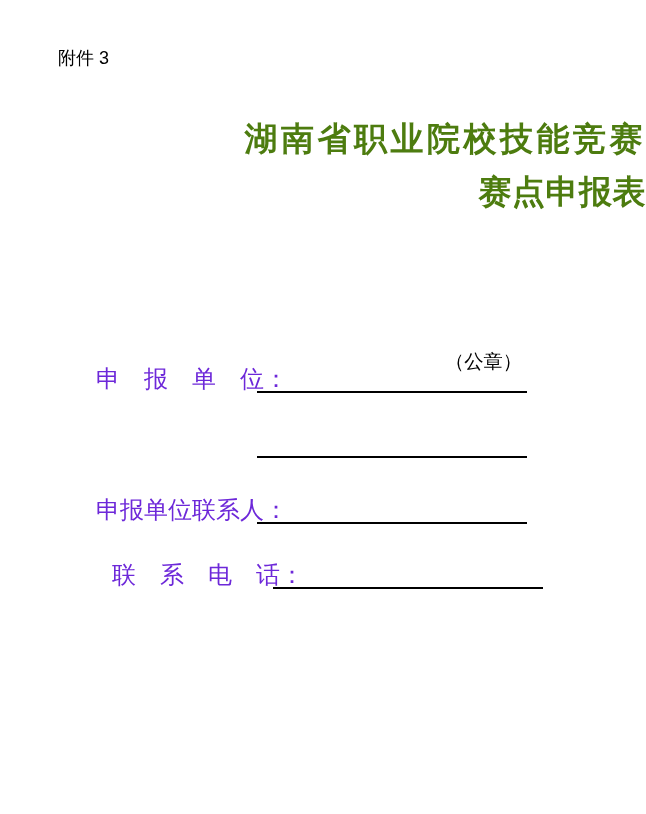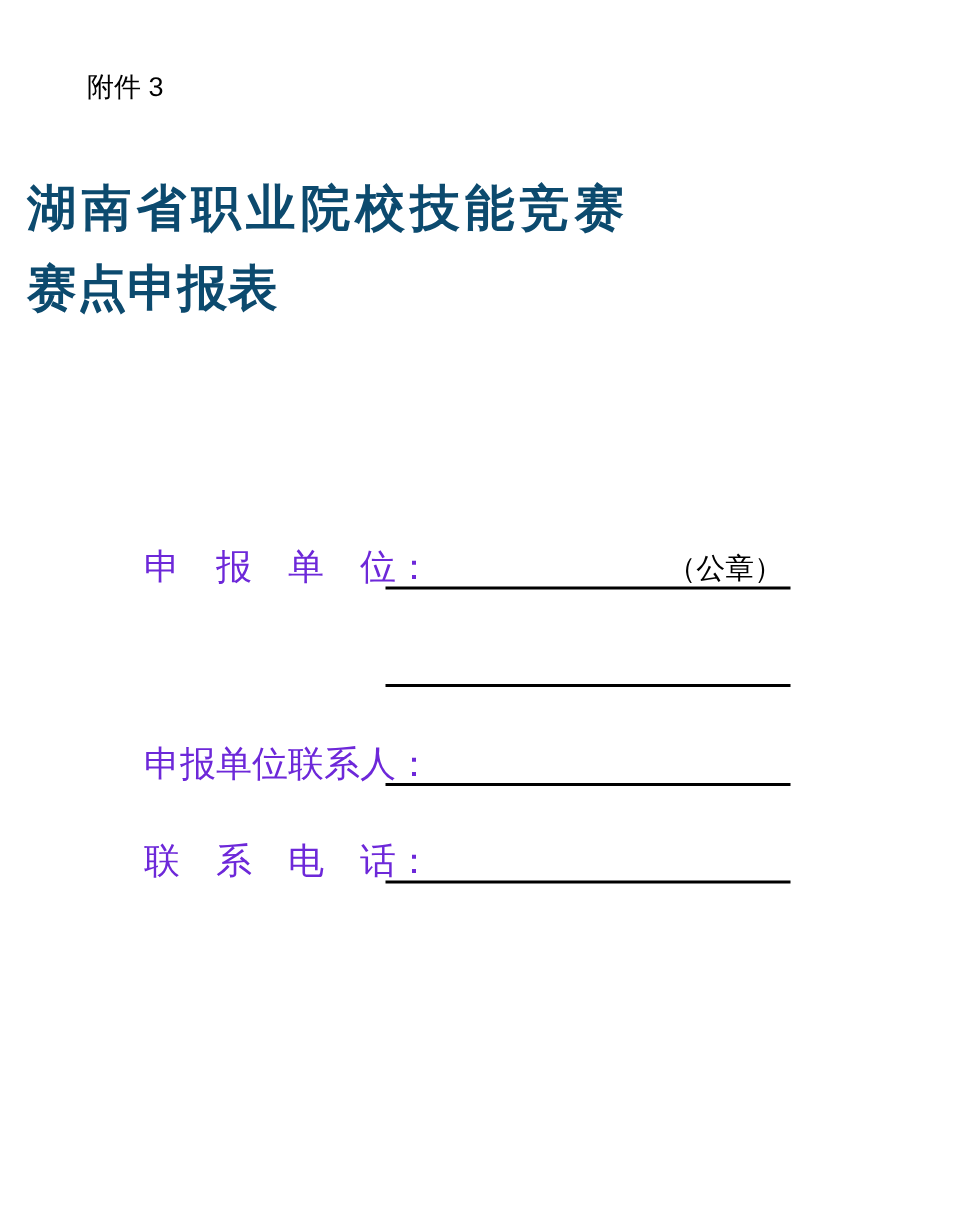--- a/index.html
+++ b/index.html
@@ -25,41 +25,41 @@
     line-height: 22px;
     color: #000;
     white-space: pre;
   }
   
   .title {
     position: absolute;
     left: 18px;
     right: 0;
     top: 112px;
-    text-align: left;
+    text-align: right;
     font-family: "Liberation Sans", "DejaVu Sans", sans-serif;
     font-weight: bold;
     font-size: 33px;
     line-height: 53px;
-    color: #0c4a6e;
+    color: #4d7c0f;
   }
   .title-line-1 { letter-spacing: 3.5px; }
   .title-line-2 { letter-spacing: 0.5px; }
 
   
   .row {
     position: absolute;
     left: 96px;
     width: 470px;
     height: 30px;
   }
   .row-1 { top: 363px; }
   .row-2 { top: 428px; }
   .row-3 { top: 494px; }
-  .row-4 { top: 559px; }
+  .row-4 { top: 559px; margin-left: 16px; }
   .row-5 { top: 625px; }
 
   .flabel {
     position: absolute;
     left: 0;
     bottom: 2px;
     font-family: "Liberation Serif", "DejaVu Serif", serif;
     font-size: 24px;
     line-height: 24px;
     white-space: pre;
@@ -83,21 +83,21 @@
   .blank-main  { width: 270px; }
   .blank-year  { width: 102px; }
   .blank-month { width: 52px; margin-left: 2px; }
   .blank-day   { width: 52px; }
 
   .seal {
     font-family: "Liberation Serif", "DejaVu Serif", serif;
     font-size: 19.3px;
     line-height: 21px;
     padding-right: 5px;
-    padding-bottom: 1px;
+    padding-bottom: 19px;
     white-space: pre;
   }
   .unit {
     font-family: "Liberation Serif", "DejaVu Serif", serif;
     font-size: 19.3px;
     line-height: 22px;
     white-space: pre;
   }
   .unit-year  { margin-left: 3px; }
   .unit-month { margin-left: 5px; }

